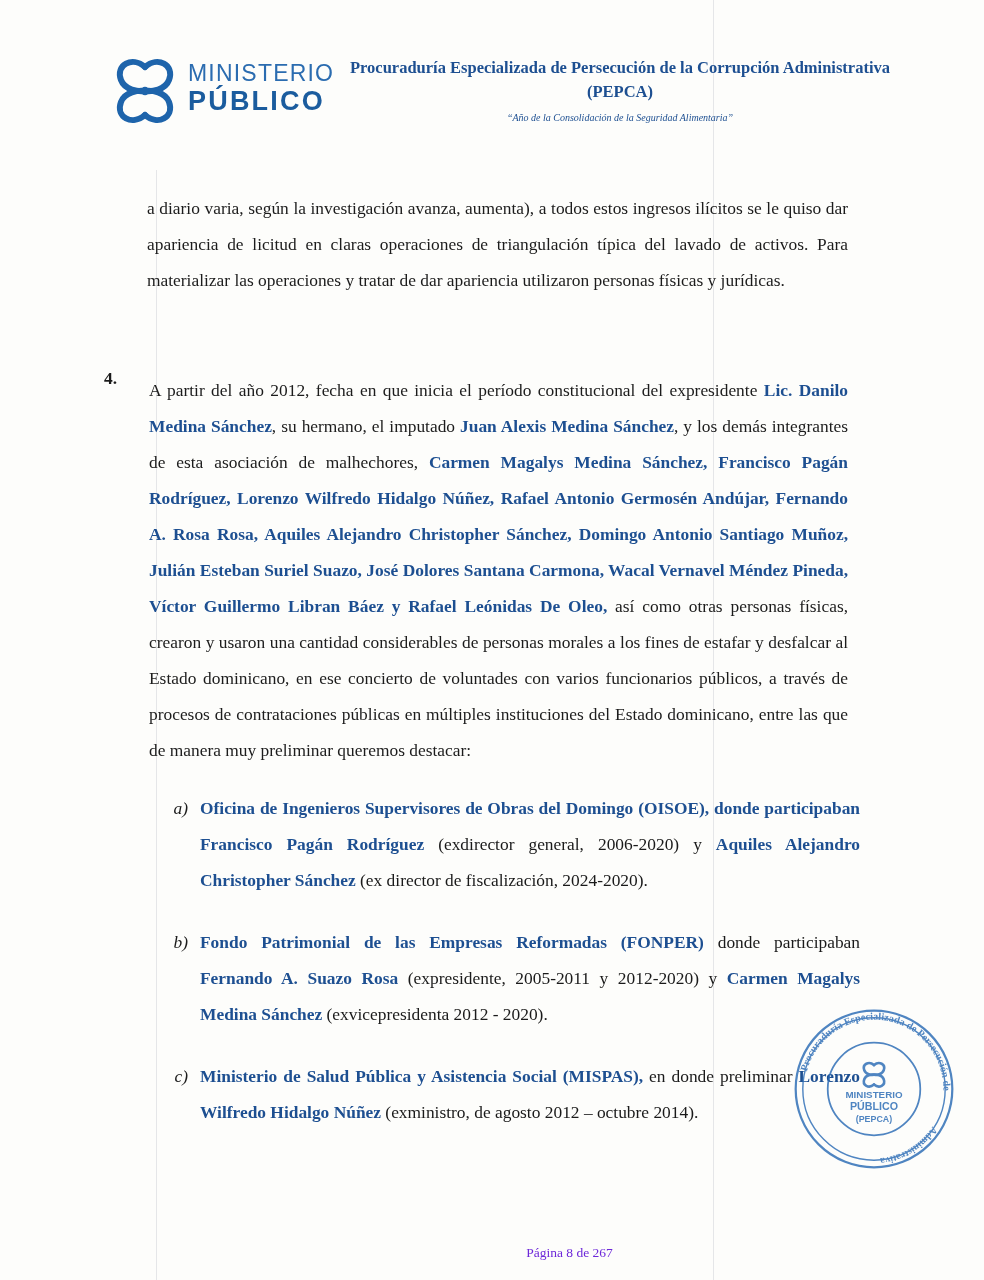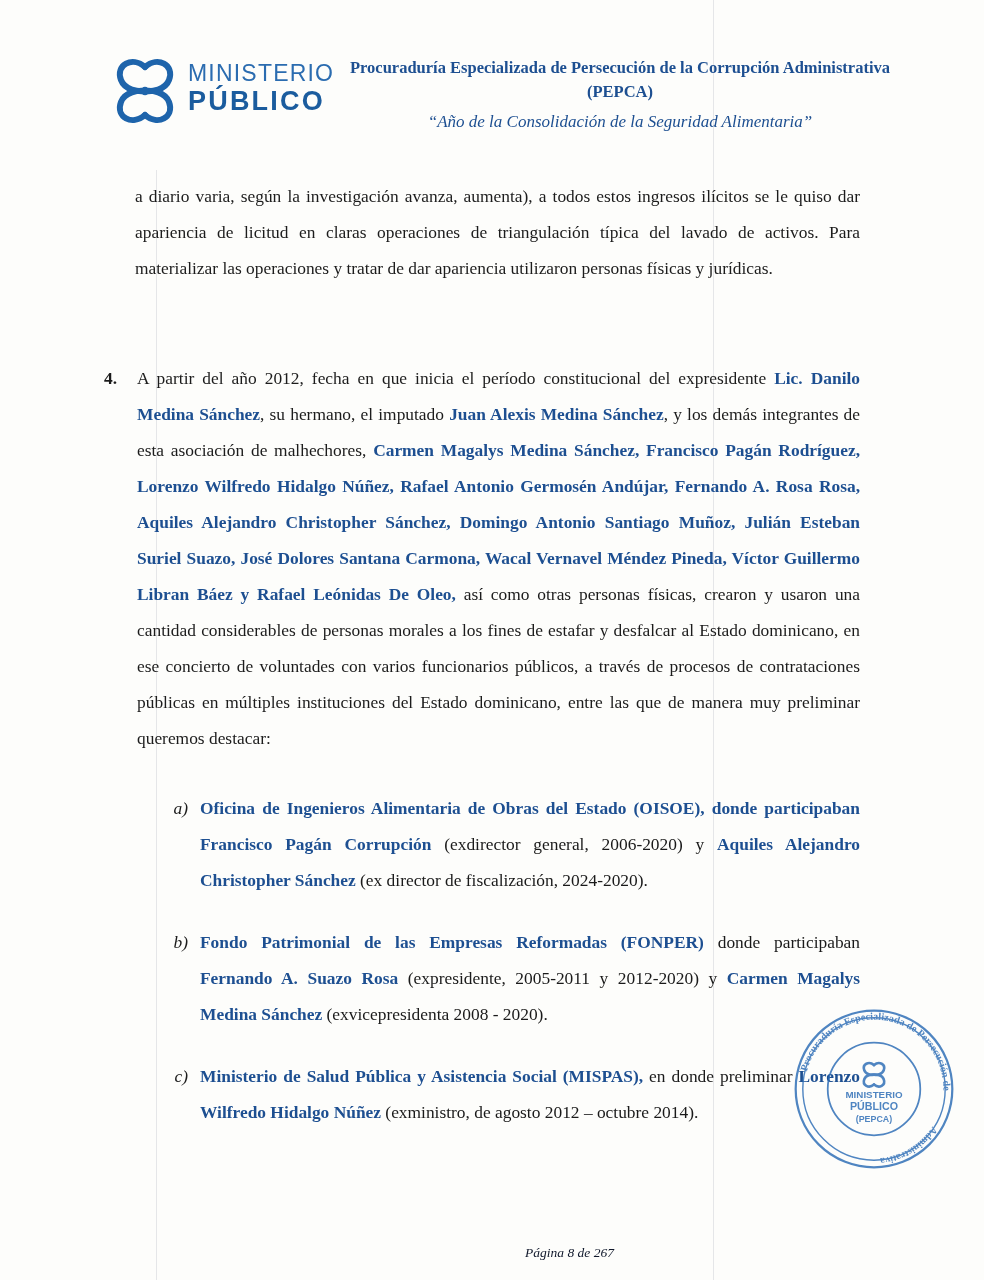--- a/index.html
+++ b/index.html
@@ -87,34 +87,34 @@
   }
   .header-titles .t1 {
     font-family: "Liberation Serif", serif;
     font-weight: bold;
     font-size: 16.5px;
     line-height: 1.45;
   }
   .header-titles .t2 {
     font-family: "Liberation Serif", serif;
     font-style: italic;
-    font-size: 17px;
+    font-size: 10px;
     margin-top: 8px;
     color: #1d4f91;
   }
 
   
   .content {
     position: absolute;
     left: 0;
     top: 170px;
     width: 984px;
   }
   p.para {
-    margin: 0;
+    margin: 12px;
     font-size: 17.4px;
     line-height: 36px;
     text-align: justify;
     color: #1c1c1c;
   }
   .block-plain {
     position: absolute;
     left: 135px;
     width: 725px;
     top: 8px;
@@ -184,22 +184,21 @@
     position: absolute;
     left: 0;
     top: 1243px;
     width: 984px;
     text-align: center;
   }
   .footer-text {
     display: inline-block;
     margin-left: 155px;
     font-size: 13.5px;
-    font-style: italic;
-    color: #0f172a;
+    color: #6d28d9;
   }
 </style>
 </head>
 <body>
 
 <div class="page">
 
   <div class="scanline a"></div>
   <div class="scanline b"></div>
 
@@ -242,28 +241,28 @@
           <span>A partir del año 2012, fecha en que inicia el período constitucional del expresidente </span><span class="blue">Lic. Danilo Medina Sánchez</span><span>, su hermano, el imputado </span><span class="blue">Juan Alexis Medina Sánchez</span><span>, y los demás integrantes de esta asociación de malhechores, </span><span class="blue">Carmen Magalys Medina Sánchez, Francisco Pagán Rodríguez, Lorenzo Wilfredo Hidalgo Núñez, Rafael Antonio Germosén Andújar, Fernando A. Rosa Rosa, Aquiles Alejandro Christopher Sánchez, Domingo Antonio Santiago Muñoz, Julián Esteban Suriel Suazo, José Dolores Santana Carmona, Wacal Vernavel Méndez Pineda, Víctor Guillermo Libran Báez y Rafael Leónidas De Oleo,</span><span> así como otras personas físicas, crearon y usaron una cantidad considerables de personas morales a los fines de estafar y desfalcar al Estado dominicano, en ese concierto de voluntades con varios funcionarios públicos, a través de procesos de contrataciones públicas en  múltiples instituciones del Estado dominicano, entre las que de manera muy preliminar queremos destacar:</span>
         </p>
       </div>
     </div>
 
     <div class="list">
 
       <div class="li">
         <div class="li-marker">a)</div>
         <div class="li-body">
-          <span class="blue">Oficina de Ingenieros Alimentaria de Obras del Estado (OISOE), donde</span><span> </span><span class="blue">participaban</span><span> </span><span class="blue">Francisco Pagán Corrupción</span><span> (exdirector general, 2006-2020) y </span><span class="blue">Aquiles Alejandro Christopher Sánchez</span><span> (ex director de fiscalización, 2024-2020).</span>
+          <span class="blue">Oficina de Ingenieros Supervisores de Obras del Domingo (OISOE), donde</span><span> </span><span class="blue">participaban</span><span> </span><span class="blue">Francisco Pagán Rodríguez</span><span> (exdirector general, 2006-2020) y </span><span class="blue">Aquiles Alejandro Christopher Sánchez</span><span> (ex director de fiscalización, 2024-2020).</span>
         </div>
       </div>
 
       <div class="li">
         <div class="li-marker">b)</div>
         <div class="li-body">
-          <span class="blue">Fondo Patrimonial de las Empresas Reformadas (FONPER)</span><span> donde participaban </span><span class="blue">Fernando A. Suazo Rosa</span><span> (expresidente, 2005-2011 y 2012-2020) y </span><span class="blue">Carmen Magalys Medina Sánchez</span><span> (exvicepresidenta 2008 - 2020).</span>
+          <span class="blue">Fondo Patrimonial de las Empresas Reformadas (FONPER)</span><span> donde participaban </span><span class="blue">Fernando A. Suazo Rosa</span><span> (expresidente, 2005-2011 y 2012-2020) y </span><span class="blue">Carmen Magalys Medina Sánchez</span><span> (exvicepresidenta 2012 - 2020).</span>
         </div>
       </div>
 
       <div class="li">
         <div class="li-marker">c)</div>
         <div class="li-body">
           <span class="blue">Ministerio de Salud Pública y Asistencia Social (MISPAS),</span><span> en donde preliminar </span><span class="blue">Lorenzo Wilfredo Hidalgo Núñez</span><span> (exministro, de agosto 2012 – octubre 2014).</span>
         </div>
       </div>
 

